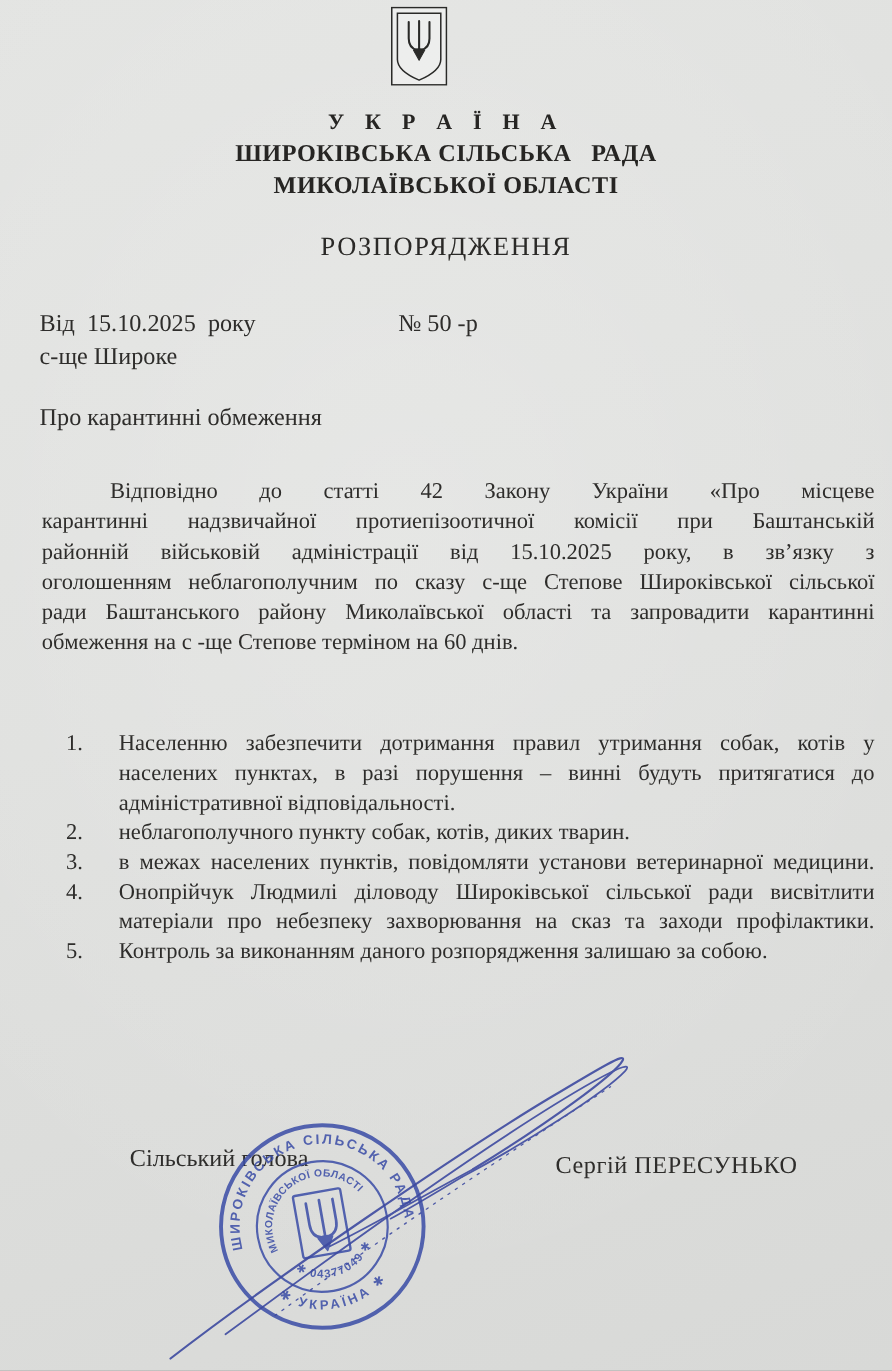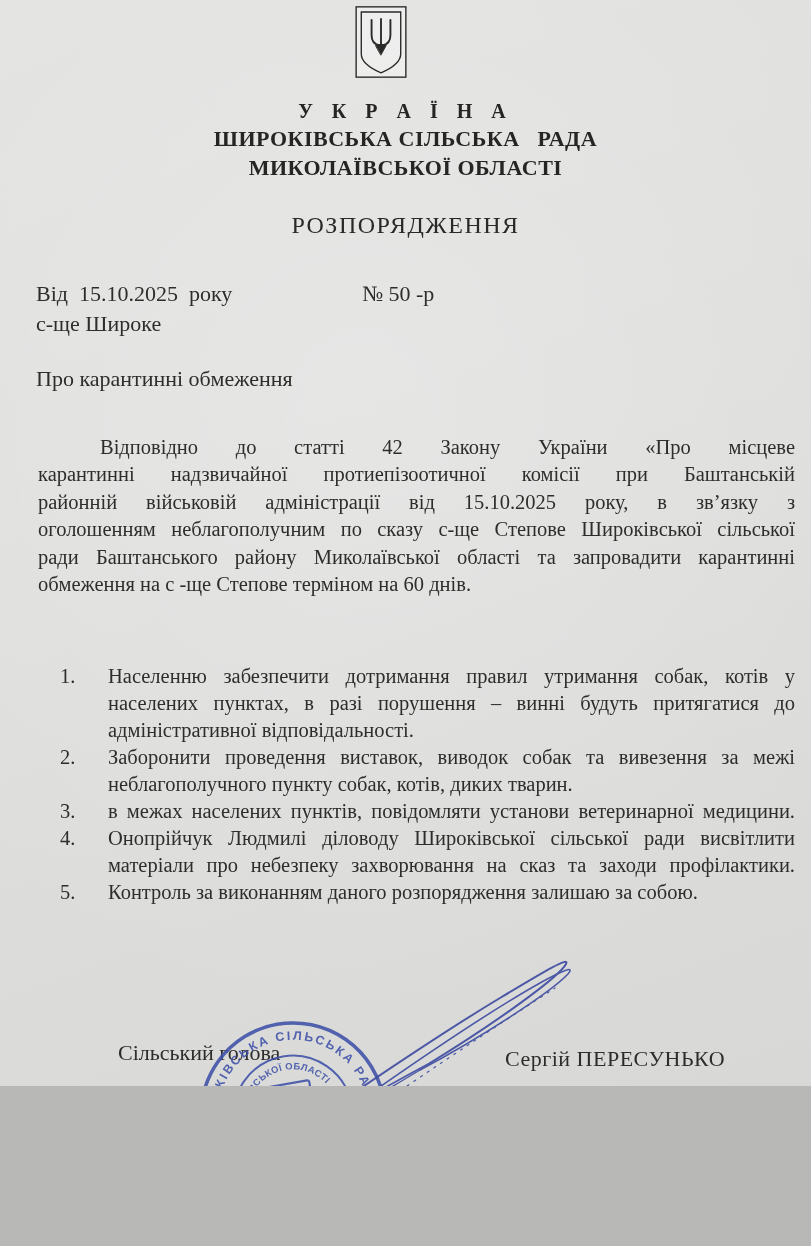--- a/index.html
+++ b/index.html
@@ -1,17 +1,17 @@
 <!DOCTYPE html>
 <html><head>
 <meta charset="utf-8">
 <style>
   html,body{margin:0;padding:0;background:#b8b8b6;}
   .sheet{
-    position:relative;width:811px;height:1086px;overflow:hidden;
+    position:relative;width:811px;height:1246px;overflow:hidden;
     background:
       radial-gradient(130% 105% at 45% 38%, rgba(255,255,255,.20) 0%, rgba(255,255,255,0) 55%),
       linear-gradient(160deg, #e3e4e2 0%, #dfe0de 45%, #d8d9d7 100%);
     font-family:"Liberation Serif","DejaVu Serif",serif;
     color:#2e2d2b;
   }
   .abs{position:absolute;}
   
   .emblem{left:355px;top:6px;width:52px;height:72px;}
   .hdr{left:0;top:98px;width:811px;text-align:center;font-weight:bold;color:#262523;}
@@ -89,21 +89,20 @@
       <span class="num">1.</span>
       <span class="itxt">
         <span class="jl">Населенню забезпечити дотримання правил утримання собак, котів у</span>
         <span class="jl">населених пунктах, в разі порушення – винні будуть притягатися до</span>
         <span class="jl end">адміністративної відповідальності.</span>
       </span>
     </div>
     <div class="li">
       <span class="num">2.</span>
       <span class="itxt">
-        <span class="jl">Заборонити проведення виставок, виводок собак та вивезення за межі</span>
         <span class="jl end">неблагополучного пункту собак, котів, диких тварин.</span>
       </span>
     </div>
     <div class="li">
       <span class="num">3.</span>
       <span class="itxt">
         <span class="jl">в межах населених пунктів, повідомляти установи ветеринарної медицини.</span>
       </span>
     </div>
     <div class="li">

